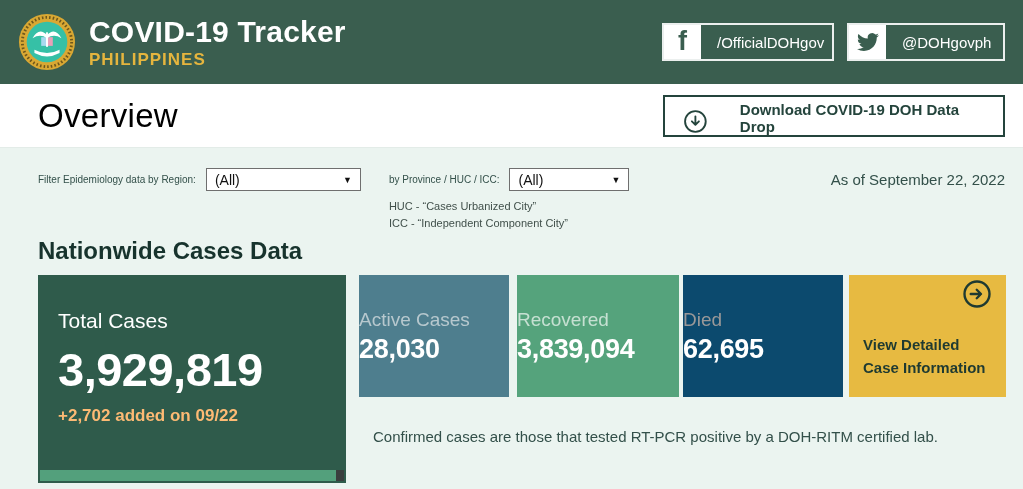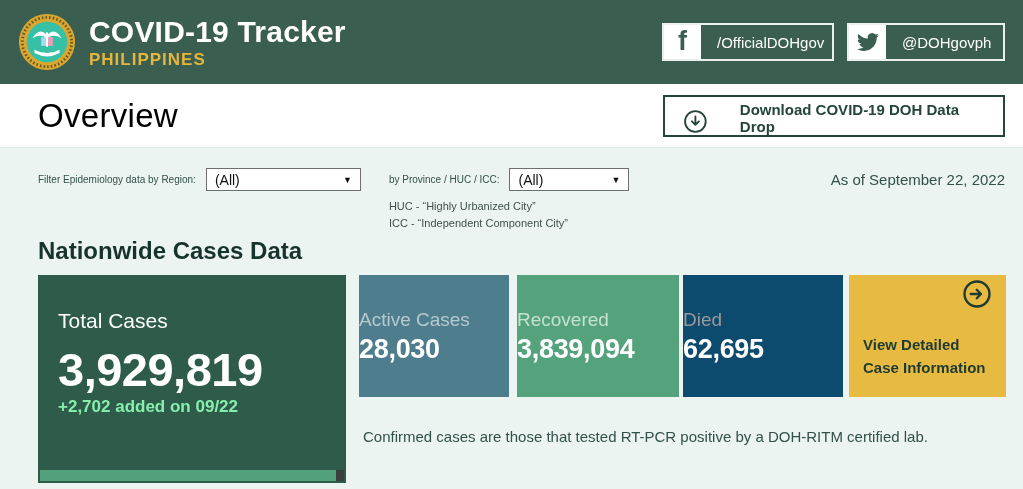--- a/index.html
+++ b/index.html
@@ -42,40 +42,40 @@
   .notes { margin-top:7px; color:#41504b; font-size:11px; line-height:1.5; }
   .as-of { margin-left:auto; color:#33504a; font-size:15px; padding-top:3px; }
 
   .section-title { margin-top:6px; color:#17332d; font-size:24px; font-weight:700; }
 
   
   .cards-area { display:flex; align-items:flex-start; margin-top:10px; }
   .total-card { position:relative; width:308px; height:208px; background:#2f5b4b; padding:34px 20px 0; margin-right:13px; flex:none; }
   .total-label { color:#ffffff; font-size:21px; }
   .total-value { color:#ffffff; font-size:47px; font-weight:700; letter-spacing:-.5px; margin-top:9px; }
-  .total-delta { color:#86efac; font-size:17px; font-weight:700; }
+  .total-delta { color:#fdba74; font-size:17px; font-weight:700; margin-top:9px; }
   .total-strip { position:absolute; left:2px; right:2px; bottom:2px; height:11px; background:#53a07c; }
   .strip-cap { position:absolute; right:0; top:0; bottom:0; width:8px; background:#3a3f3e; }
 
   .right-col { display:flex; flex-direction:column; }
   .small-cards { display:flex; }
   .kpi-card { height:122px; padding:34px 0 0; flex:none; }
   .kpi-label { font-size:19px; }
   .kpi-value { color:#ffffff; font-size:27px; font-weight:700; margin-top:3px; letter-spacing:-.3px; }
   .card-active { width:150px; background:#4e7e8e; margin-right:8px; }
   .card-active .kpi-label { color:#b7c8ce; }
   .card-recovered { width:162px; background:#55a37c; margin-right:4px; }
   .card-recovered .kpi-label { color:#c6e0d2; }
   .card-died { width:160px; background:#0c4a6e; margin-right:6px; }
   .card-died .kpi-label { color:#9a9898; }
   .card-detail { width:157px; height:122px; background:#e7ba41; padding:4px 14px 18px; display:flex; flex-direction:column; cursor:pointer; }
   .detail-icon { align-self:flex-end; }
   .detail-text { margin-top:auto; color:#1f3a31; font-size:15px; font-weight:700; line-height:1.5; }
 
-  .footnote { margin-top:31px; margin-left:4px; color:#33504a; font-size:15px; }
+  .footnote { margin-top:31px; margin-left:14px; color:#33504a; font-size:15px; }
 </style>
 </head>
 <body>
 
 <div class="app">
 
   <div class="header">
     <svg class="logo" viewBox="0 0 60 60">
       <circle cx="30" cy="30" r="29" fill="#d9a833"></circle>
       <circle cx="30" cy="30" r="25.5" fill="none" stroke="#6e571c" stroke-width="3" stroke-dasharray="1.6 2.2"></circle>
@@ -131,21 +131,21 @@
       </div>
       <div class="prov-col">
         <div class="fgroup">
           <span class="flabel">by Province / HUC / ICC:</span>
           <div class="dropdown dd-prov">
             <span class="dd-val">(All)</span>
             <span class="dd-caret">▼</span>
           </div>
         </div>
         <div class="notes">
-          <div>HUC - “Highly Urbanized City”</div>
+          <div>HUC - “Cases Urbanized City”</div>
           <div>ICC - “Independent Component City”</div>
         </div>
       </div>
       <div class="as-of">As of September 22, 2022</div>
     </div>
 
     <div class="section-title">Nationwide Cases Data</div>
 
     <div class="cards-area">
 

